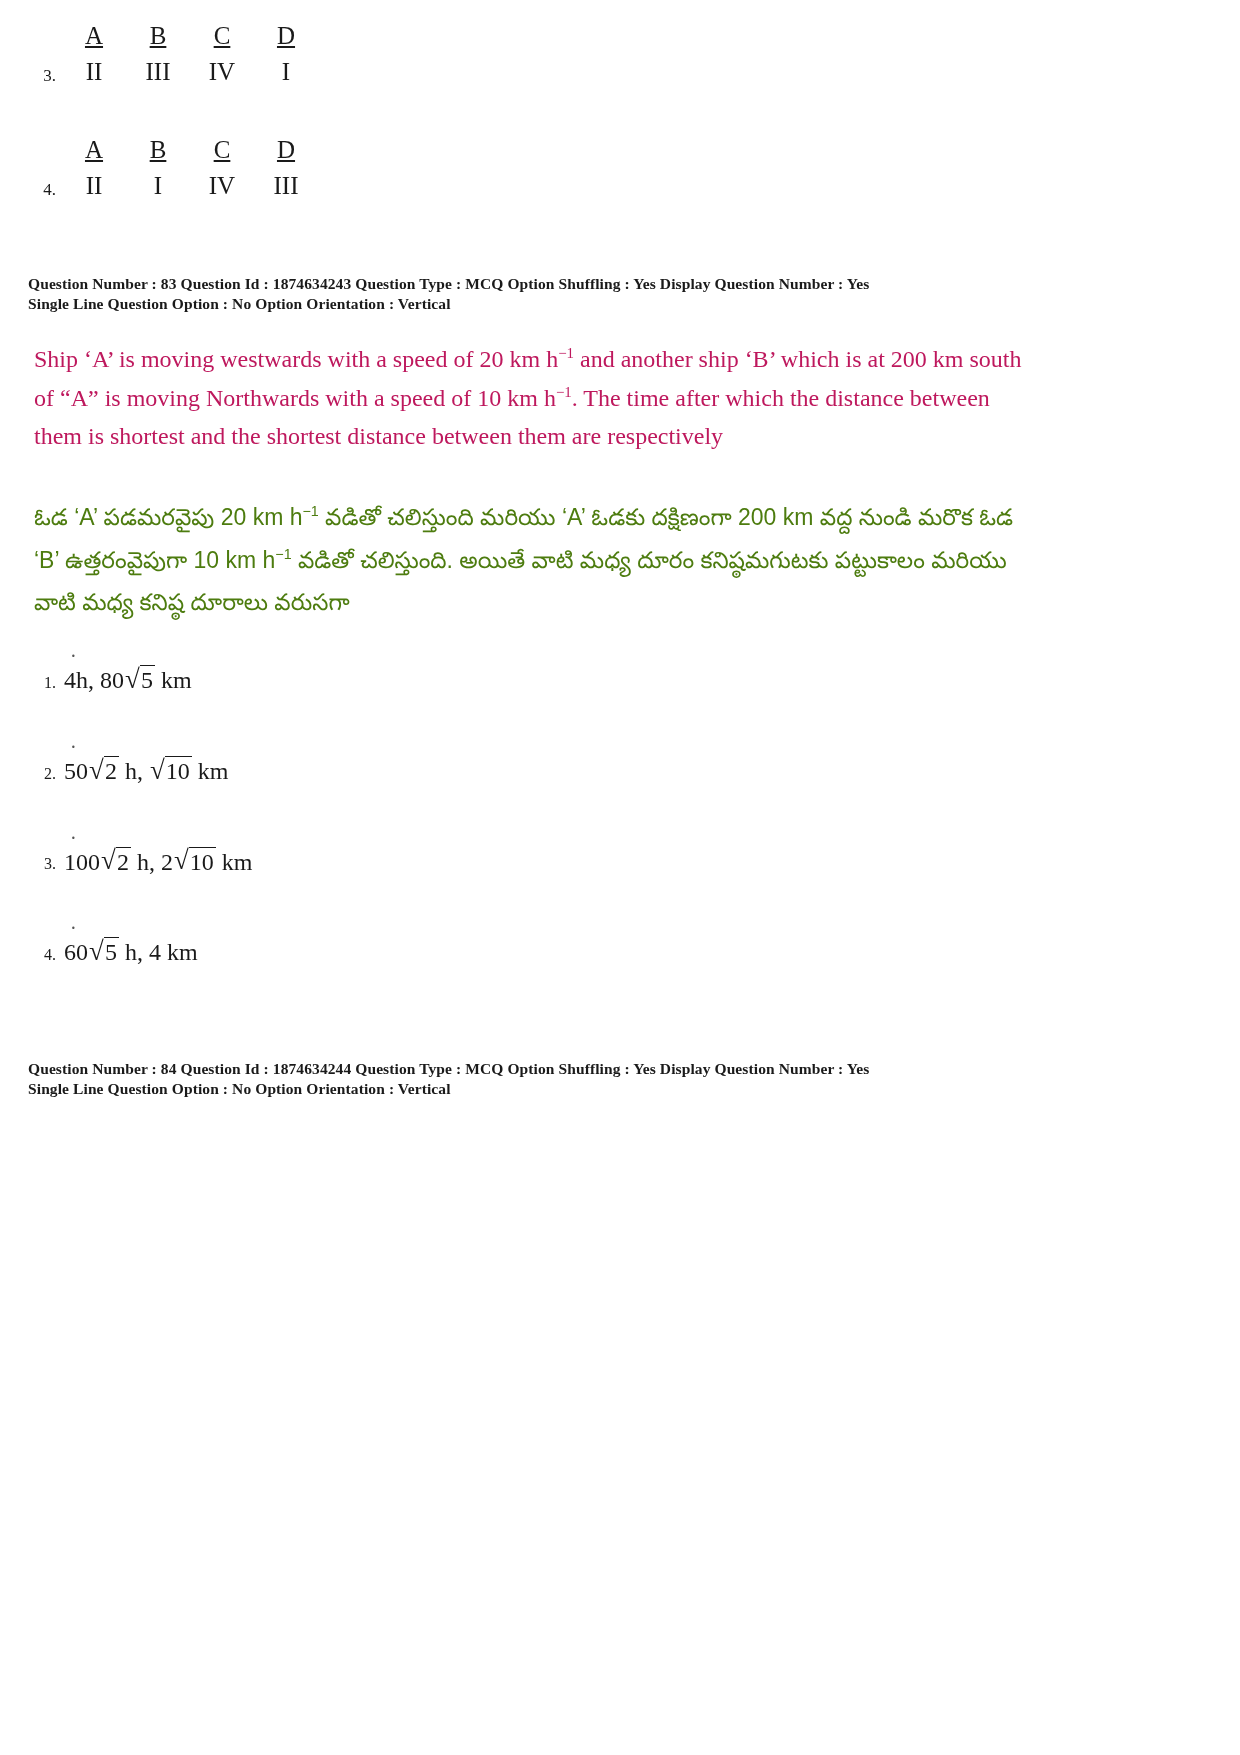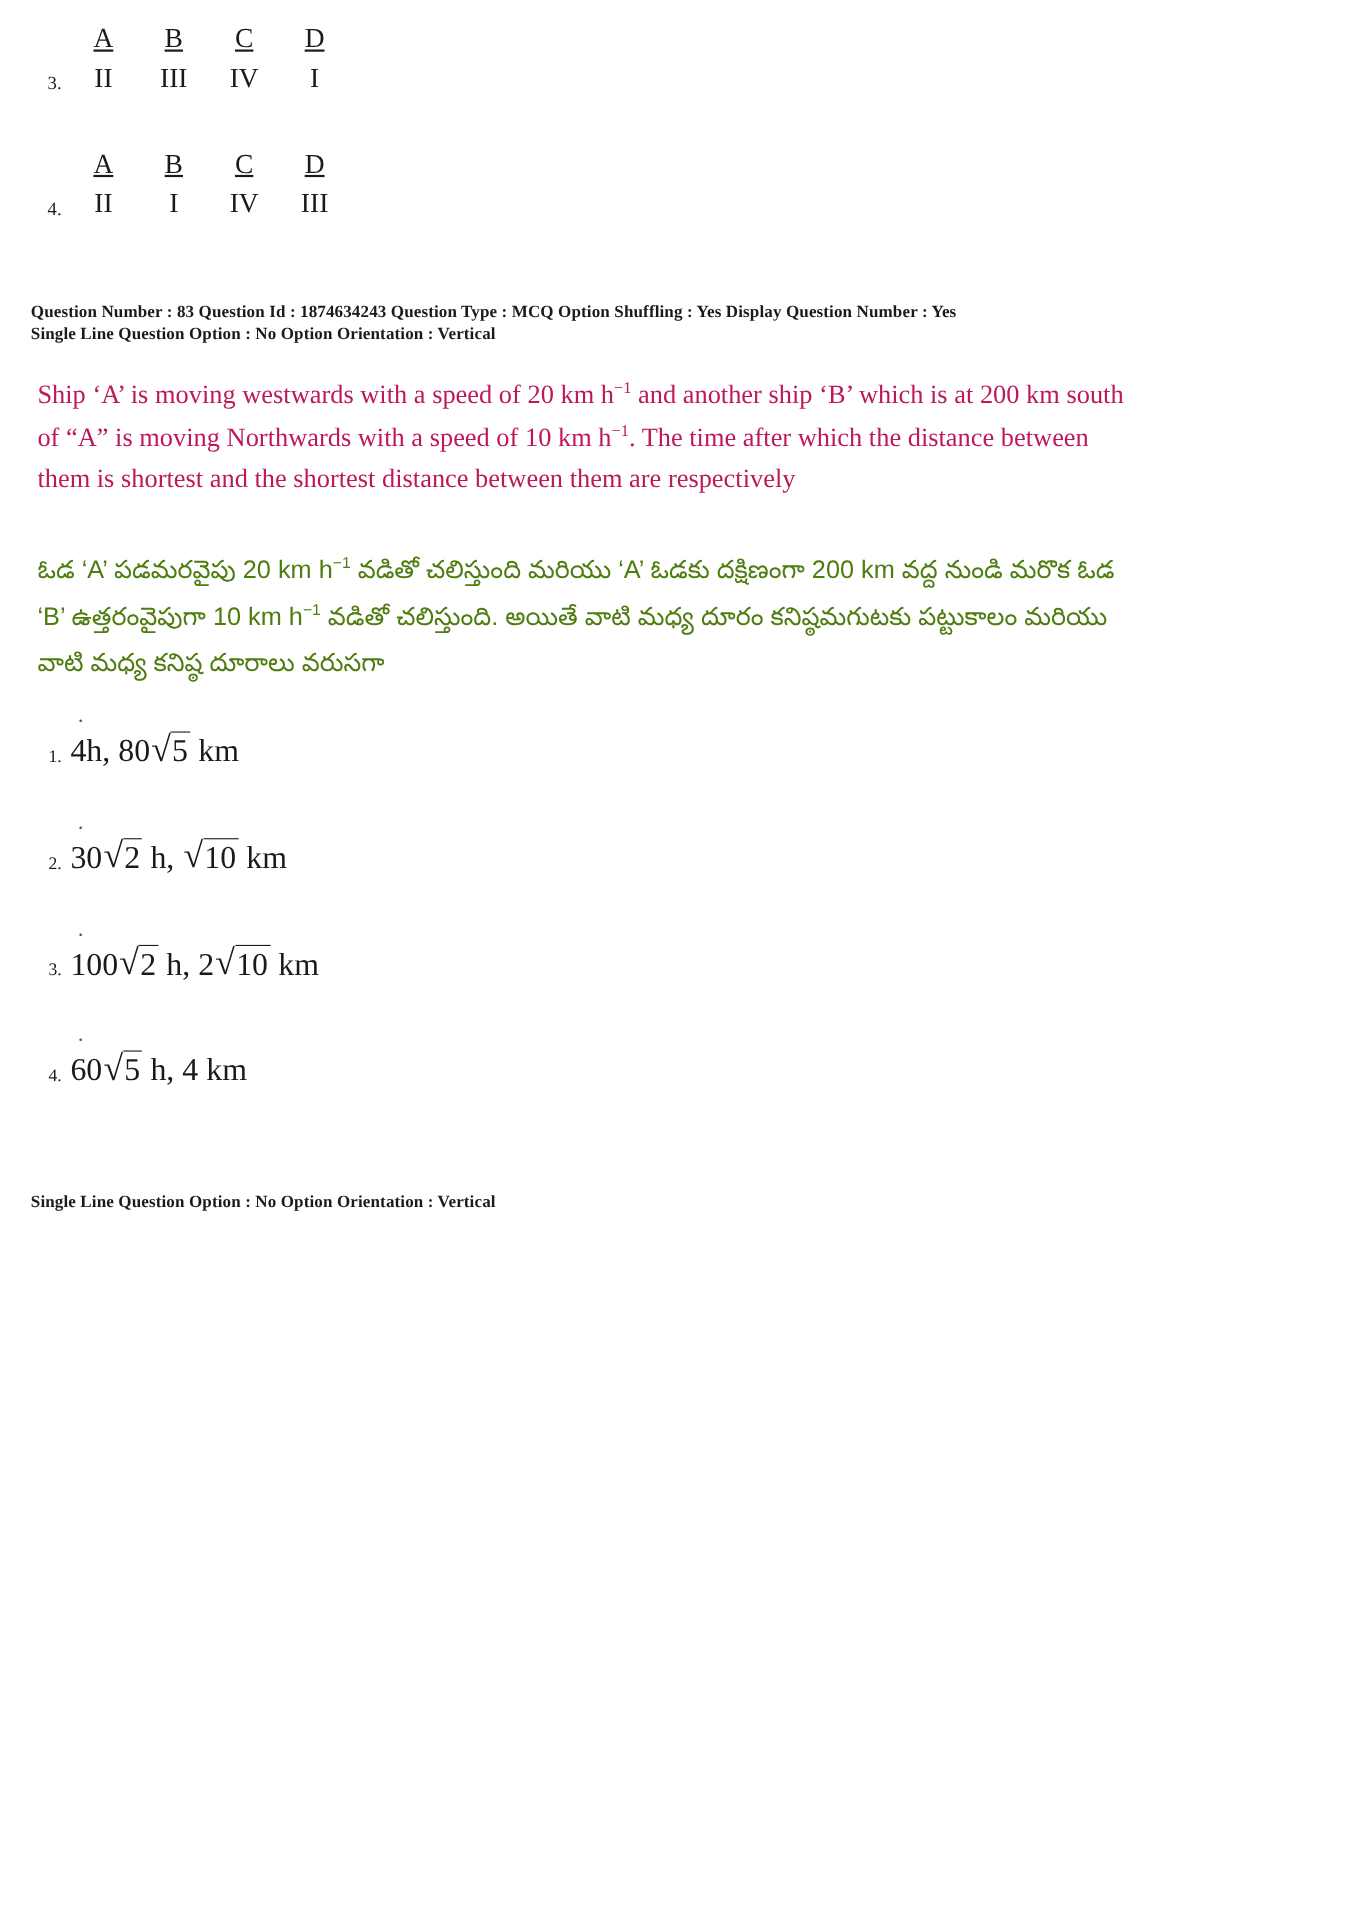--- a/index.html
+++ b/index.html
@@ -97,21 +97,21 @@
     margin-top: 28px;
   }
   .opt-num {
     width: 28px;
     font-size: 16px;
     text-align: right;
     padding-right: 8px;
     padding-bottom: 3px;
   }
   .opt-body {
-    font-size: 29px;
+    font-size: 24px;
     font-family: "Liberation Serif", serif;
     line-height: 1.2;
     position: relative;
     padding-top: 4px;
     text-align: center;
   }
   .opt-body::before {
     content: "·";
     position: absolute;
     top: -16px;
@@ -211,36 +211,37 @@
     <div class="opt-row">
       <div class="opt-num">1.</div>
       <div class="opt-body">
         <span>4h, 80</span><span class="sqrt"><span>5</span></span><span> km</span>
       </div>
     </div>
 
     <div class="opt-row" style="margin-top:56px;">
       <div class="opt-num">2.</div>
       <div class="opt-body">
-        <span>30</span><span class="sqrt"><span>2</span></span><span> h, </span><span class="sqrt"><span>10</span></span><span> km</span>
+        <span>50</span><span class="sqrt"><span>2</span></span><span> h, </span><span class="sqrt"><span>10</span></span><span> km</span>
       </div>
     </div>
 
     <div class="opt-row" style="margin-top:56px;">
       <div class="opt-num">3.</div>
       <div class="opt-body">
         <span>100</span><span class="sqrt"><span>2</span></span><span> h, 2</span><span class="sqrt"><span>10</span></span><span> km</span>
       </div>
     </div>
 
     <div class="opt-row" style="margin-top:56px;">
       <div class="opt-num">4.</div>
       <div class="opt-body">
         <span>60</span><span class="sqrt"><span>5</span></span><span> h, 4 km</span>
       </div>
     </div>
   </div>
 
   <div style="margin-top:92px; padding-left:28px; padding-right:180px;">
+    <div class="qmeta">Question Number : 84  Question Id : 1874634244  Question Type : MCQ  Option Shuffling : Yes  Display Question Number : Yes</div>
     <div class="qmeta">Single Line Question Option : No  Option Orientation : Vertical</div>
   </div>
 
 </div>
 
 </body></html>

